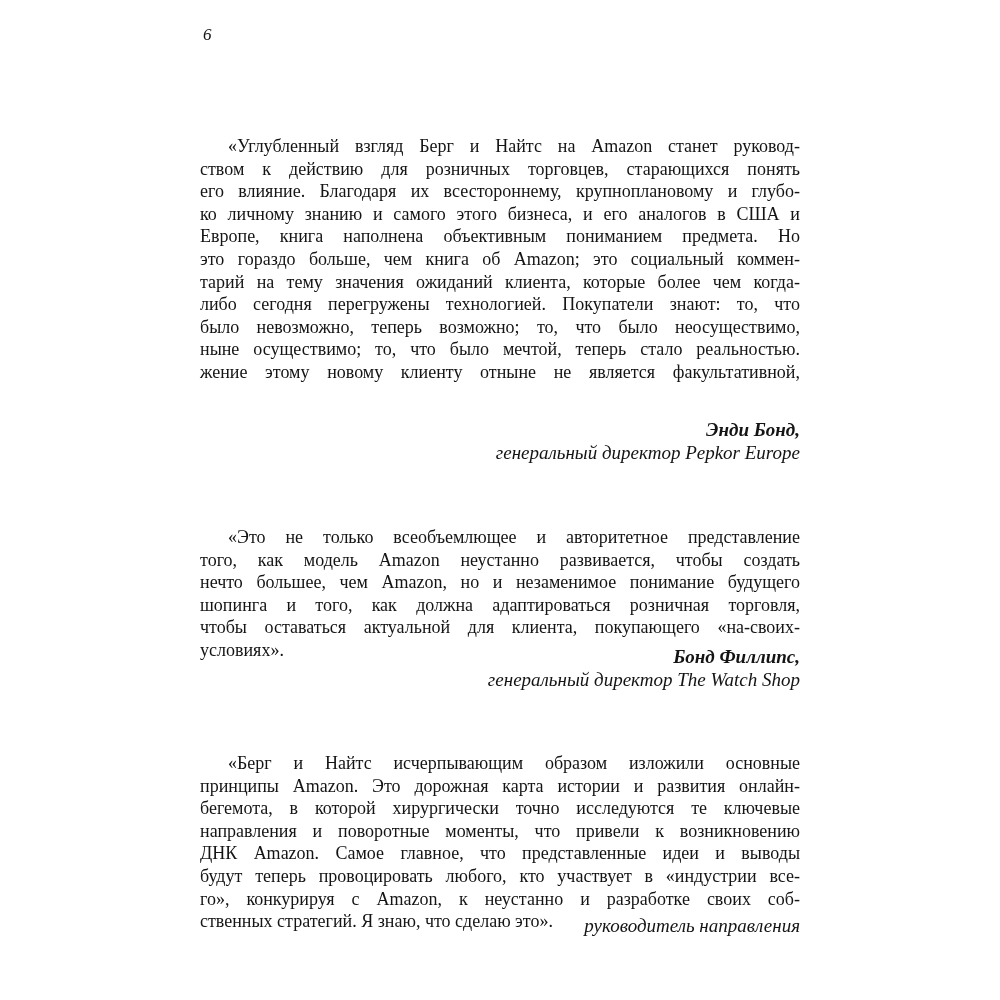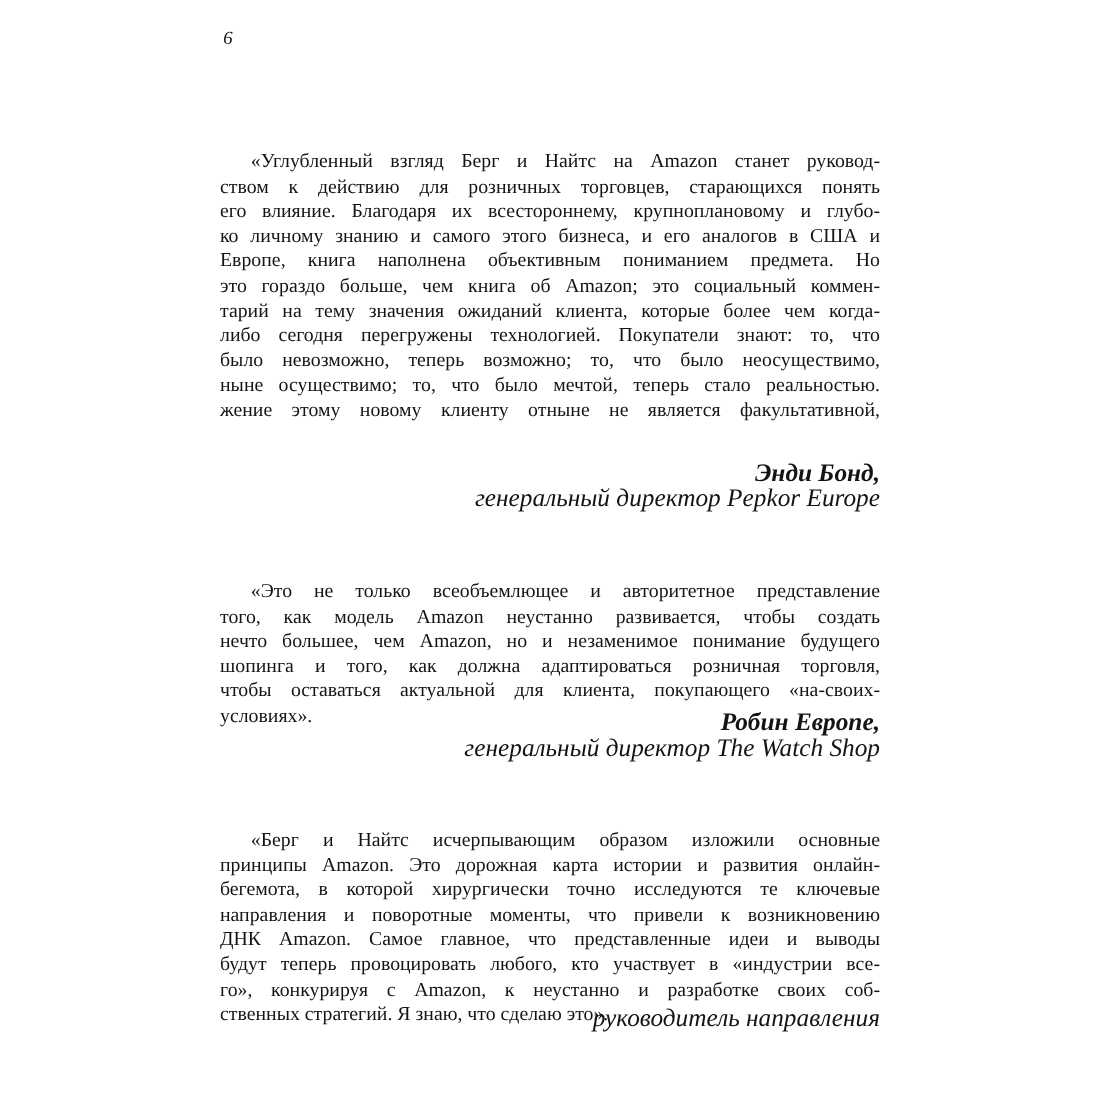--- a/index.html
+++ b/index.html
@@ -46,21 +46,21 @@
     text-indent: 28px;
     margin-top: 23px;
   }
   .ln.last {
     text-align: left;
     text-align-last: left;
   }
   .attribution {
     text-align: right;
     font-style: italic;
-    font-size: 23px;
+    font-size: 19px;
     line-height: 23px;
   }
   .attr-name {
     font-weight: bold;
   }
 </style>
 </head>
 <body>
 
 <div class="page">
@@ -89,21 +89,21 @@
   <div class="block q2">
     <div class="ln first">«Это не только всеобъемлющее и авторитетное представление</div>
     <div class="ln">того, как модель Amazon неустанно развивается, чтобы создать</div>
     <div class="ln">нечто большее, чем Amazon, но и незаменимое понимание будущего</div>
     <div class="ln">шопинга и того, как должна адаптироваться розничная торговля,</div>
     <div class="ln">чтобы оставаться актуальной для клиента, покупающего «на-своих-</div>
     <div class="ln last">условиях».</div>
   </div>
 
   <div class="block attribution a2">
-    <div class="attr-name">Робин Европе,</div>
+    <div class="attr-name">Бонд Филлипс,</div>
     <div class="attr-role">генеральный директор The Watch Shop</div>
   </div>
 
   <div class="block q3">
     <div class="ln first">«Берг и Найтс исчерпывающим образом изложили основные</div>
     <div class="ln">принципы Amazon. Это дорожная карта истории и развития онлайн-</div>
     <div class="ln">бегемота, в которой хирургически точно исследуются те ключевые</div>
     <div class="ln">направления и поворотные моменты, что привели к возникновению</div>
     <div class="ln">ДНК Amazon. Самое главное, что представленные идеи и выводы</div>
     <div class="ln">будут теперь провоцировать любого, кто участвует в «индустрии все-</div>

